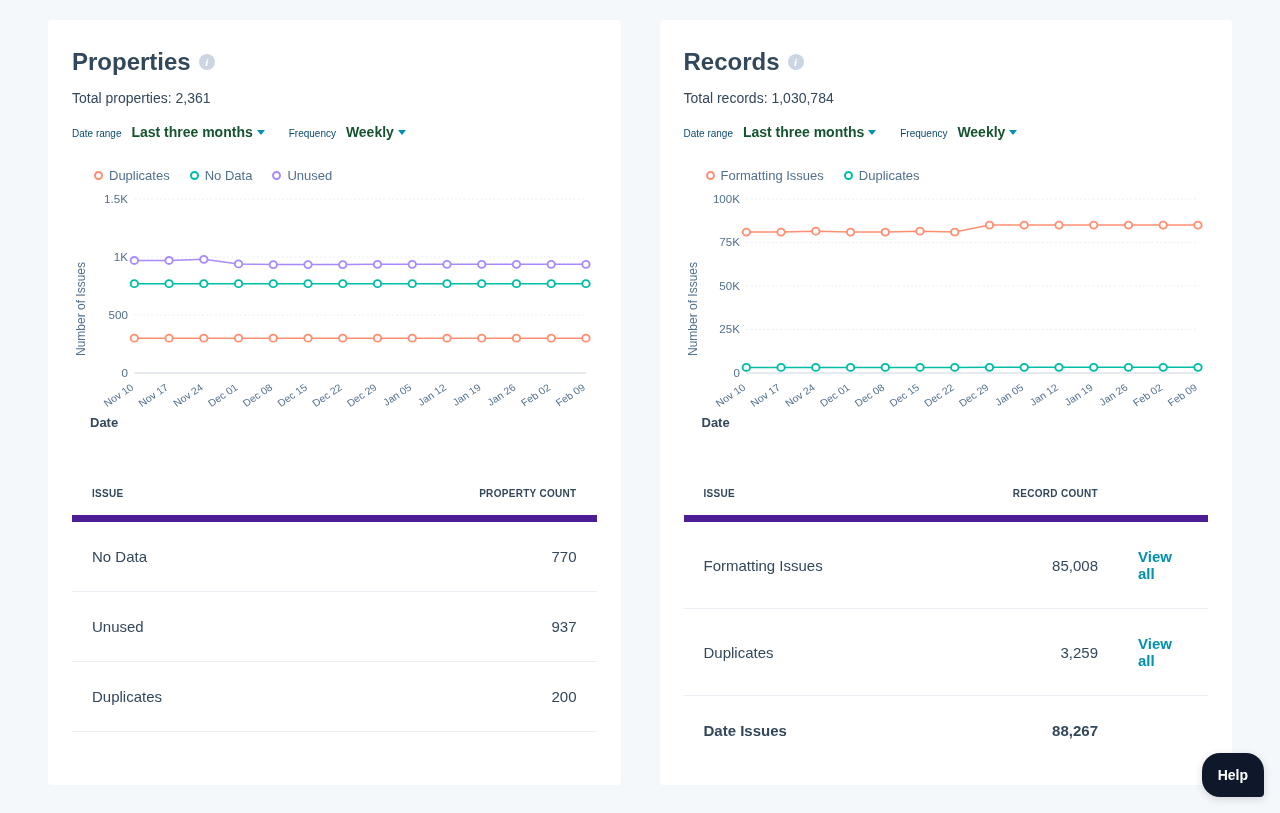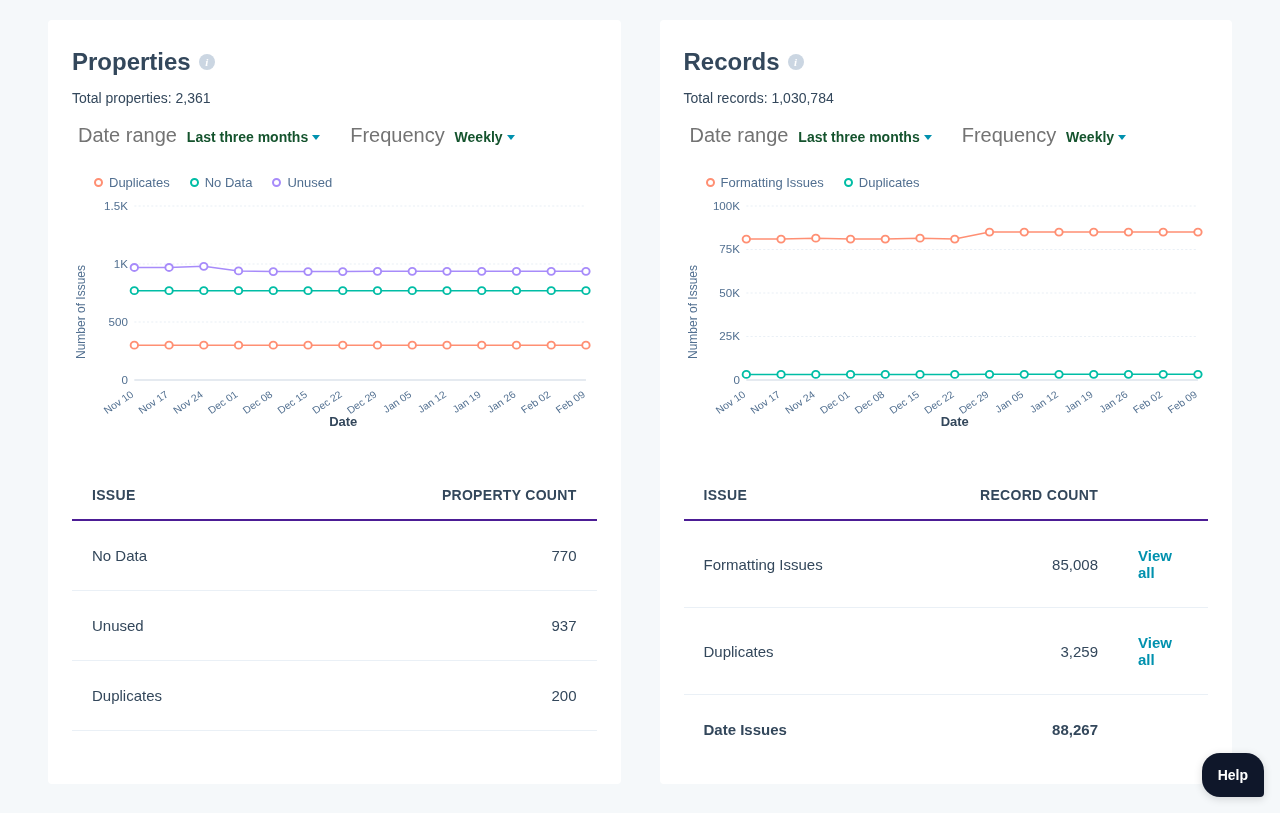--- a/index.html
+++ b/index.html
@@ -47,21 +47,21 @@
     font-size: 14px;
     margin-top: 14px;
   }
   .controls {
     display: flex;
     gap: 24px;
     align-items: center;
     margin-top: 18px;
     margin-bottom: 28px;
   }
-  .ctrl-label { color: #737373; font-size: 20px; margin-right: 6px; margin-left: 6px;}
+  .ctrl-label { color: #0c4a6e; font-size: 10px; margin-right: 6px;}
   .ctrl-value {
     color: #14532d;
     font-weight: 600;
     cursor: pointer;
     display: inline-flex; align-items: center; gap: 4px;
   }
   .chev { width:0;height:0;border-left:4px solid transparent;border-right:4px solid transparent;border-top:5px solid #0091ae; display:inline-block;}
   .legend {
     display: flex; gap: 20px;
     padding-left: 22px;
@@ -82,40 +82,40 @@
     color: #516f90;
     text-align: center;
     padding: 0 2px;
   }
   .plot {
     flex:1;
     position: relative;
     min-width: 0;
   }
   svg.chart { width: 100%; height: 220px; display:block; }
-  .xlabel { text-align:center; font-size:13px; font-weight:700; color:#33475b; margin-top:0;}
+  .xlabel { font-size:13px; font-weight:700; color:#33475b; margin-top:8px;}
   .axis-tick { font-size: 11px; fill: #516f90; }
   .axis-tick-x { font-size: 10px; fill: #516f90; }
   .grid { stroke: #eaf0f6; stroke-dasharray: 2 2; stroke-width:1;}
   .axis-line { stroke: #cbd6e2; stroke-width:1;}
   .series-line { fill:none; stroke-width: 1.5; }
   .pt { fill:#fff; stroke-width:1.8; }
   table.issues {
     width: 100%;
     border-collapse: collapse;
     margin-top: 48px;
   }
   table.issues th {
     text-align: left;
-    font-size: 14px;
+    font-size: 10px;
     font-weight: 700;
     color: #33475b;
     letter-spacing: 0.3px;
     padding: 10px 20px 16px 20px;
-    border-bottom: 2px solid #4c1d95;
+    border-bottom: 7px solid #4c1d95;
   }
   table.issues th.right, table.issues td.right { text-align: right; }
   table.issues td {
     padding: 26px 20px;
     border-bottom: 1px solid #eaf0f6;
     color: #33475b;
     font-size: 15px;
   }
   table.issues td.link {
     text-align: left;

